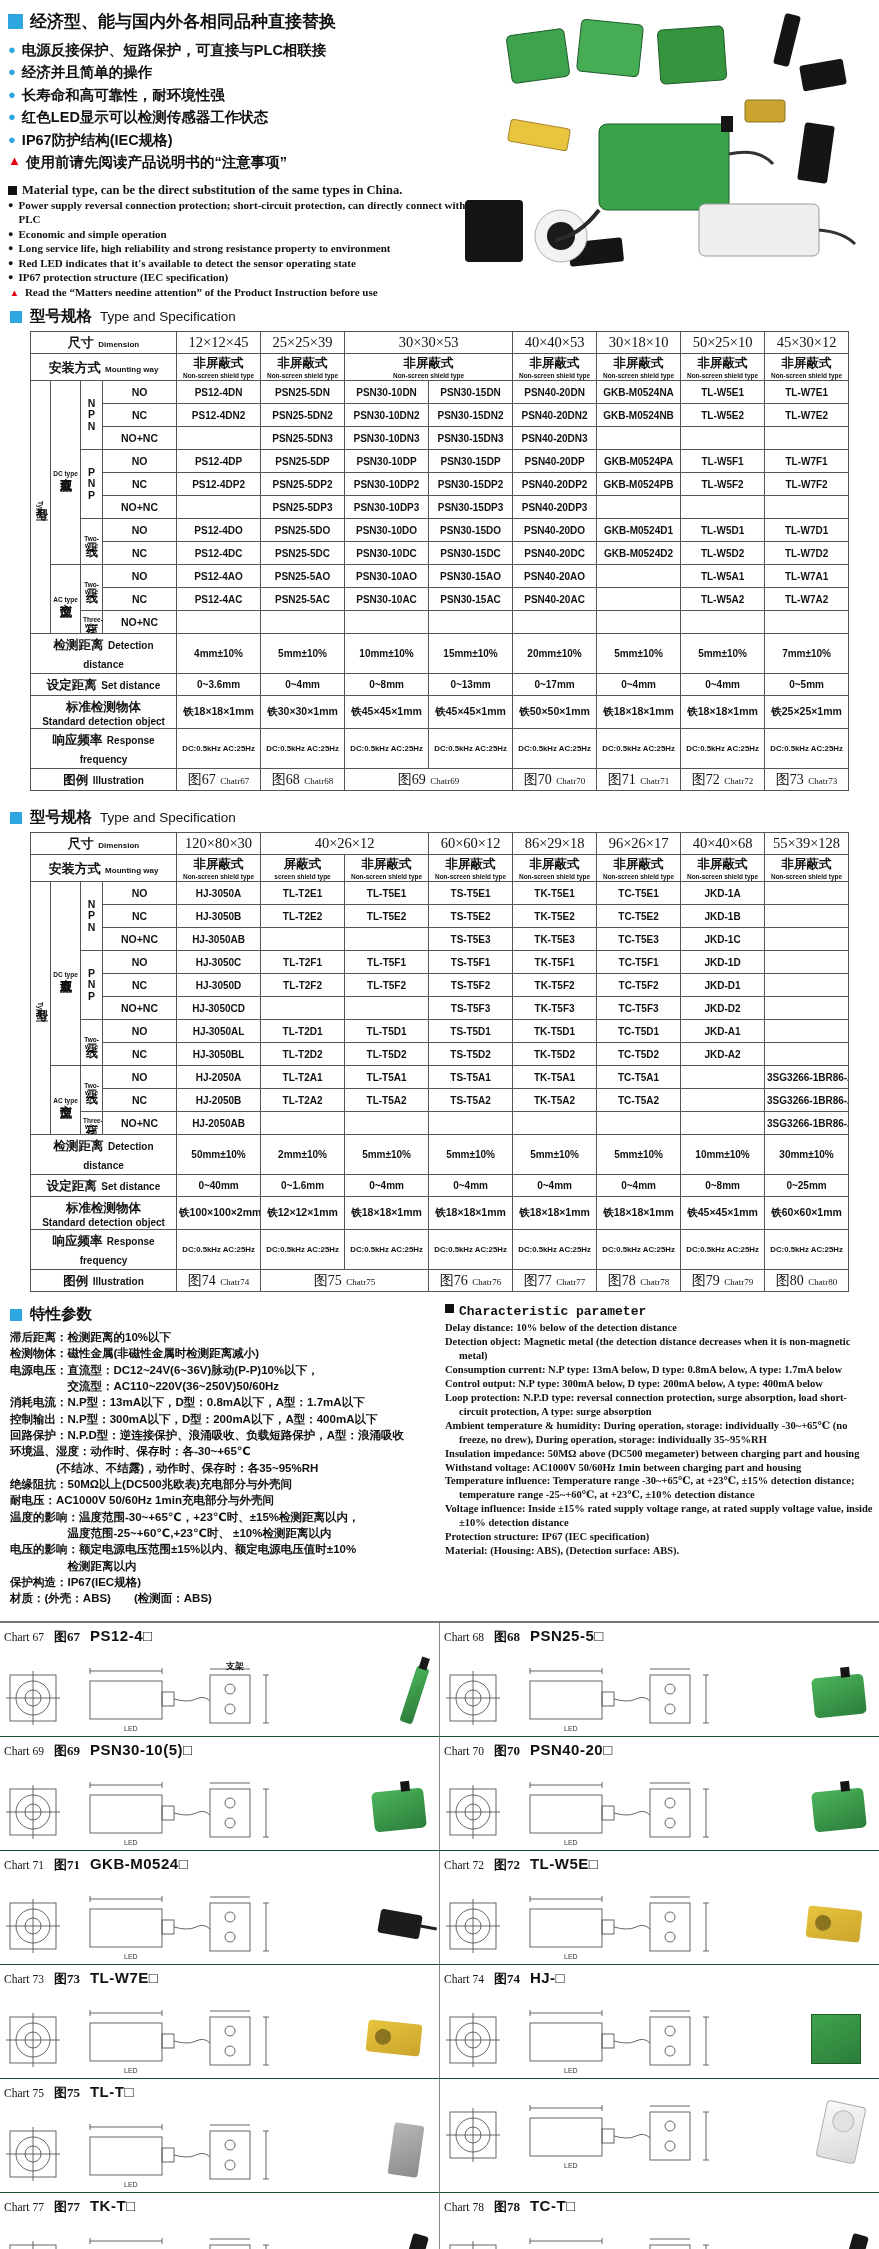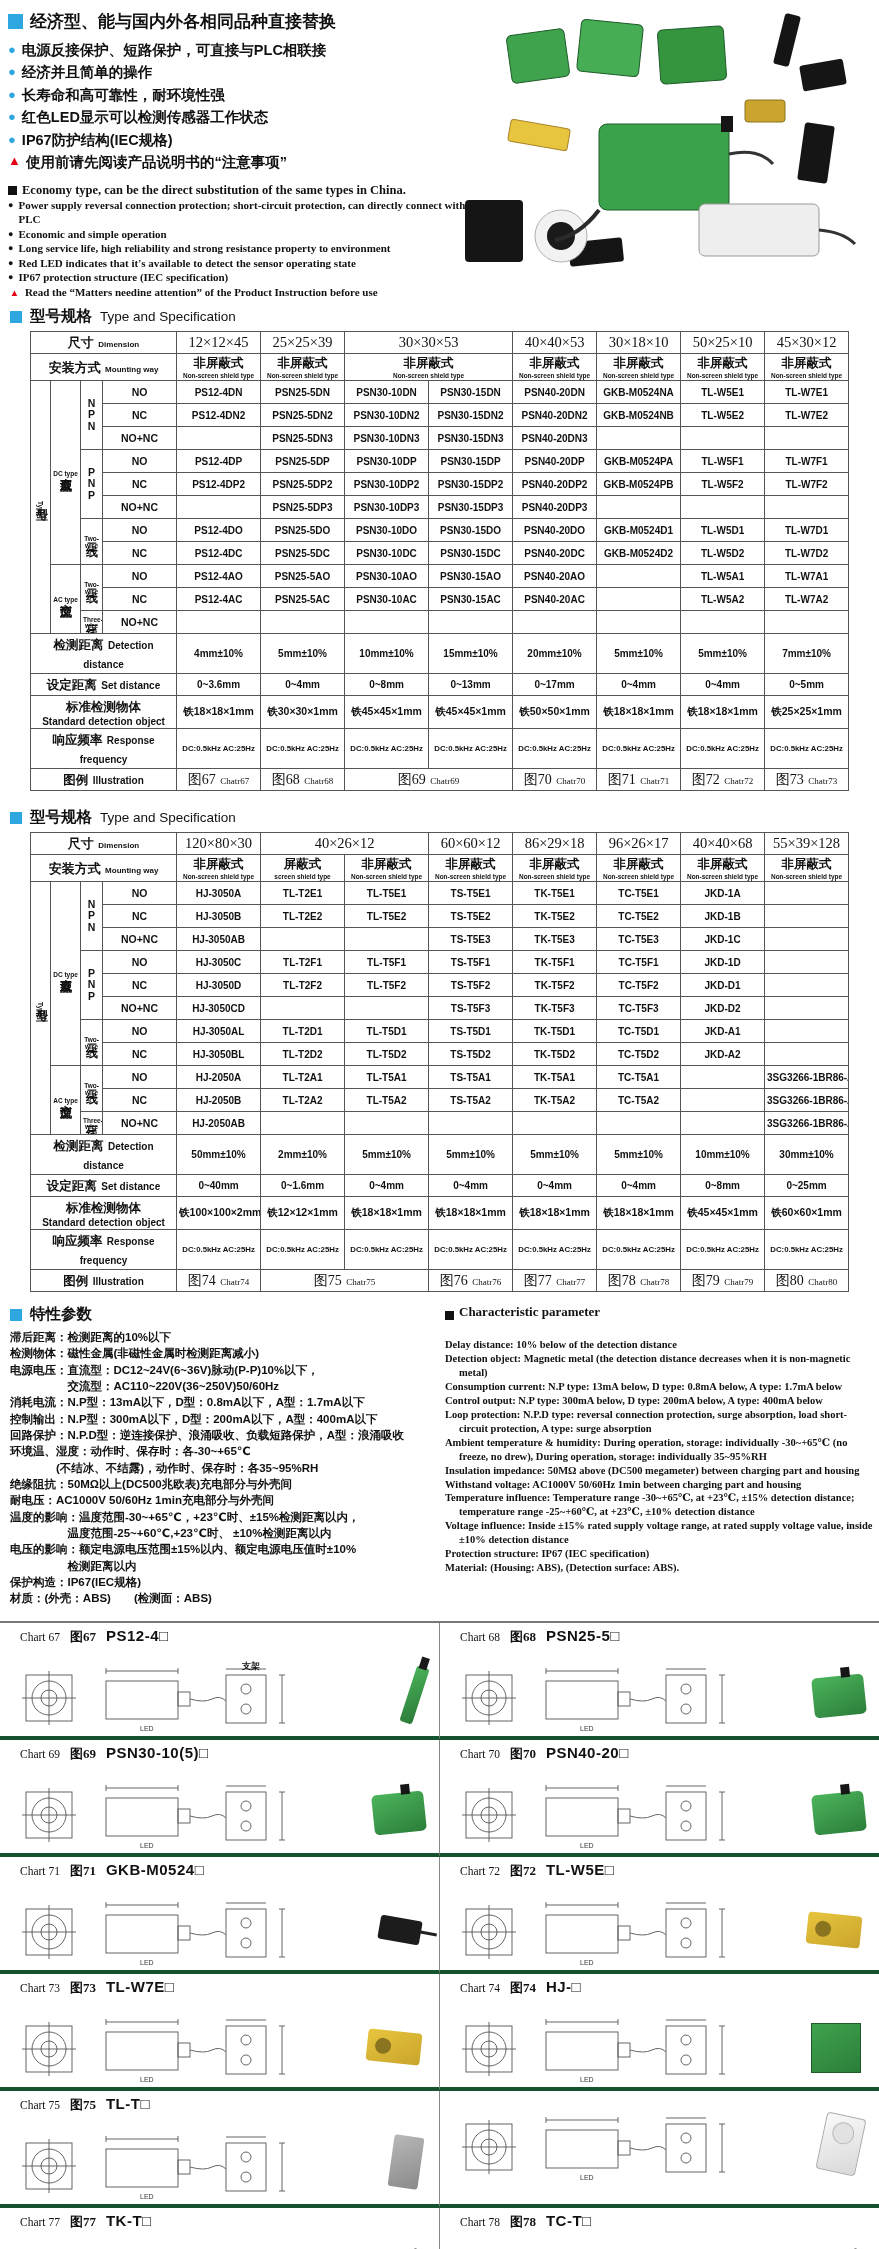--- a/index.html
+++ b/index.html
@@ -52,28 +52,28 @@
   td.freq{font-size:7.8px;font-weight:bold;white-space:nowrap;}
   td.illus{white-space:nowrap;}
   td.illus .fig{font-family:"Liberation Serif","DejaVu Serif",serif;font-size:14px;}
   td.illus .sub{font-size:9px;font-family:"Liberation Serif","DejaVu Serif",serif;}
 
   
   .params{display:flex;margin:12px 0 0 10px;}
   .pl{width:435px;}
   .pr{width:430px;font-family:"Liberation Serif","DejaVu Serif",serif;}
   .pline{font-size:11.5px;font-weight:bold;line-height:1.42;white-space:pre-wrap;}
-  .pr-title{display:flex;align-items:flex-end;gap:5px;font-size:13px;font-weight:bold;margin-bottom:18px;}
+  .pr-title{display:flex;align-items:flex-start;gap:5px;font-size:13px;font-weight:bold;margin-bottom:2px;font-family:Liberation Mono, monospace;}
   .eline{font-size:10.5px;font-weight:bold;line-height:1.33;padding-left:14px;text-indent:-14px;}
 
   
   .dimsec{margin-top:14px;}
   .dim-rule{border-top:2px solid #777;margin:6px 0 0 0;}
   .charts{display:grid;grid-template-columns:439px 440px;}
-  .chart-cell{border-bottom:4px solid #14532d;padding:4px 6px 2px 20px;height:107px;position:relative;}
+  .chart-cell{border-bottom:1px solid #14532d;padding:4px 6px 2px 4px;height:107px;position:relative;}
   .chart-cell.rcol{border-left:1px solid #888;}
   .ch-head{display:flex;align-items:baseline;gap:10px;}
   .ch-tab{font-family:"Liberation Serif","DejaVu Serif",serif;font-size:11.5px;}
   .ch-fig{font-family:"Liberation Serif","DejaVu Serif",serif;font-size:13px;font-weight:bold;}
   .ch-model{font-size:15px;font-weight:bold;letter-spacing:.5px;}
   .ch-body{display:flex;align-items:center;justify-content:space-between;margin-top:14px;}
   svg.draw{flex:0 0 auto;}
 
   
   .photo{position:relative;width:80px;height:74px;flex:0 0 auto;}
@@ -125,21 +125,21 @@
             <span>IP67防护结构(IEC规格)</span>
           </div>
         </div>
       <div class="warn">
         <span class="tri">▲</span>
         <span>使用前请先阅读产品说明书的“注意事项”</span>
       </div>
       <div class="en-block">
         <div class="en-title">
           <span class="blacksq"></span>
-          <span>Economy type, can be the direct substitution of the same types in China.</span>
+          <span>Material type, can be the direct substitution of the same types in China.</span>
         </div>
         <div id="en-bullets">
             <div class="en-bullet">
               <span class="edot">●</span>
               <span>Power supply reversal connection protection; short-circuit protection, can directly connect with PLC</span>
             </div>
             <div class="en-bullet">
               <span class="edot">●</span>
               <span>Economic and simple operation</span>
             </div>

